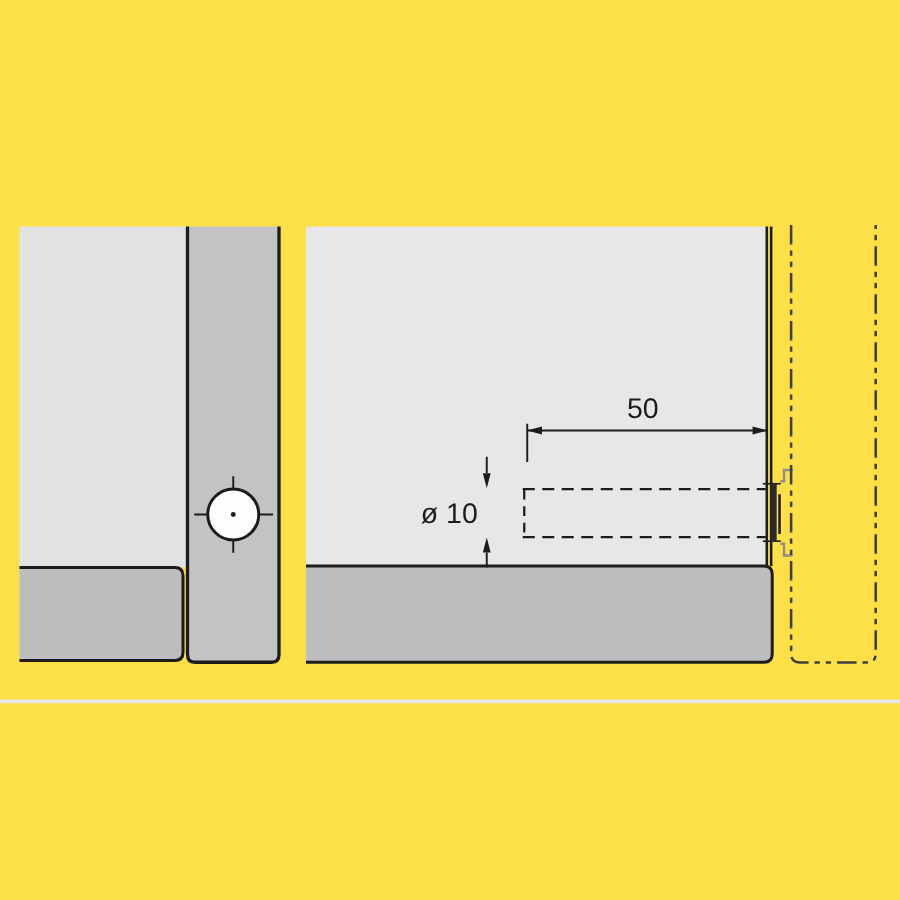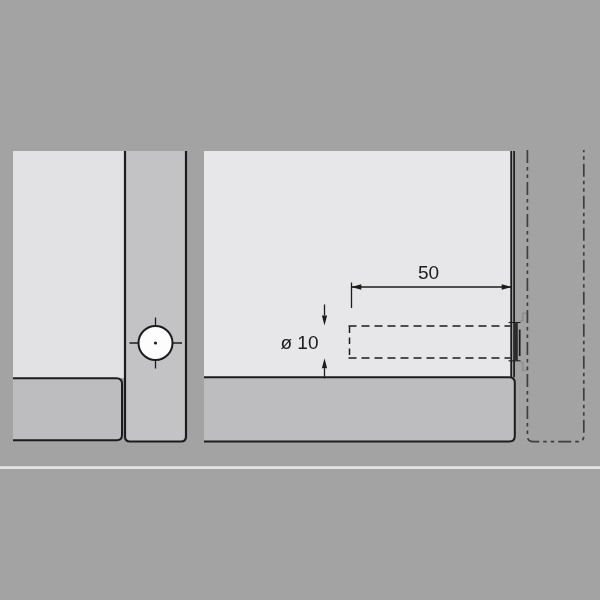--- a/index.html
+++ b/index.html
@@ -5,21 +5,21 @@
   html, body {
     margin: 0;
     padding: 0;
     background: #ffffff;
     font-family: "Liberation Sans", sans-serif;
   }
   .stage {
     position: relative;
     width: 600px;
     height: 600px;
-    background: #a3a3a3;
+    background: #fde047;
     overflow: hidden;
   }
   svg { display: block; }
   .dim-text {
     font-family: "Liberation Sans", sans-serif;
     font-size: 19px;
     fill: #1c1c1c;
   }
 </style>
 </head>

